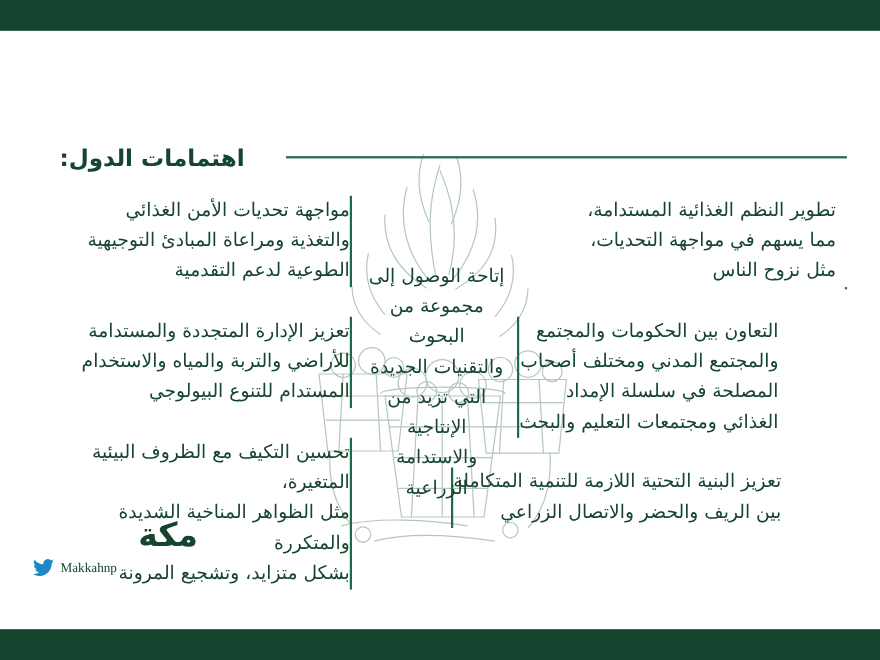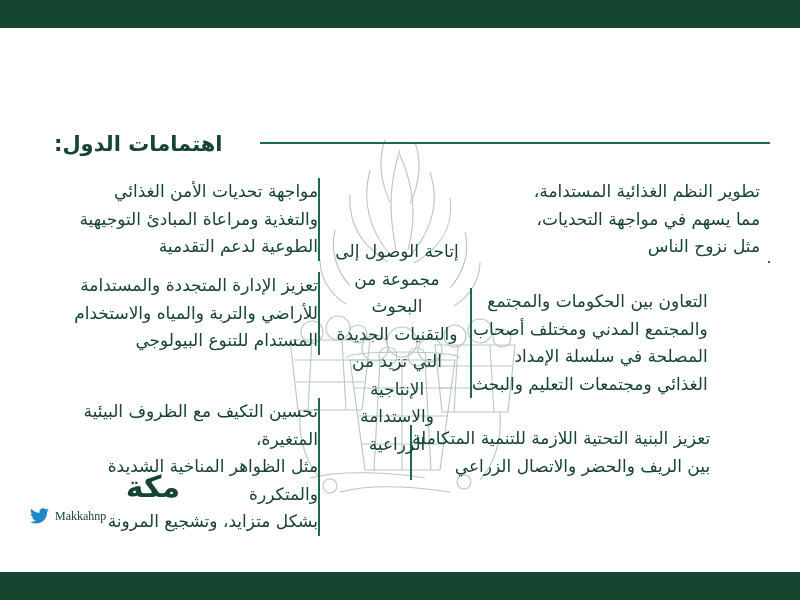--- a/index.html
+++ b/index.html
@@ -242,21 +242,21 @@
     <div class="vrule"></div>
   </div>
 
   <div class="block left" style="top:178px; left:30px; width:290px;">
     <div class="lines">مواجهة تحديات الأمن الغذائي
 والتغذية ومراعاة المبادئ التوجيهية
 الطوعية لدعم التقدمية</div>
     <div class="vrule"></div>
   </div>
 
-  <div class="block left" style="top:272px; left:30px; width:290px;">
+  <div class="block left" style="top:288px; left:30px; width:290px;">
     <div class="lines">تعزيز الإدارة المتجددة والمستدامة
 للأراضي والتربة والمياه والاستخدام
 المستدام للتنوع البيولوجي</div>
     <div class="vrule"></div>
   </div>
 
   <div class="block center" style="top:238px; left:322px; width:150px;">
     <div class="lines">إتاحة الوصول إلى
 مجموعة من البحوث
 والتقنيات الجديدة

